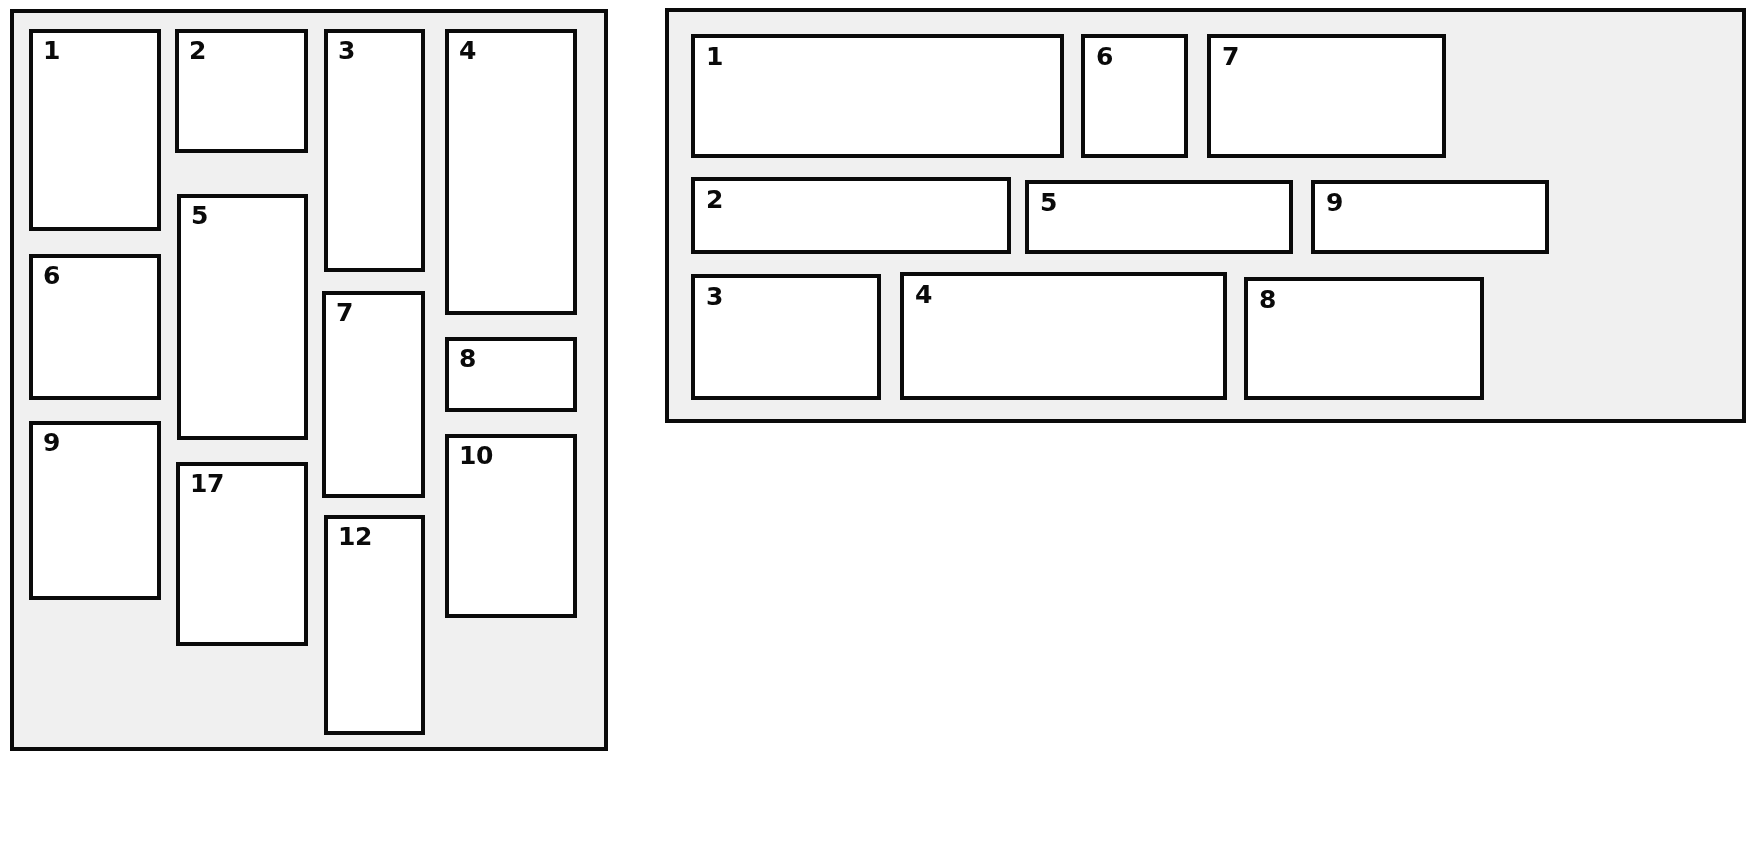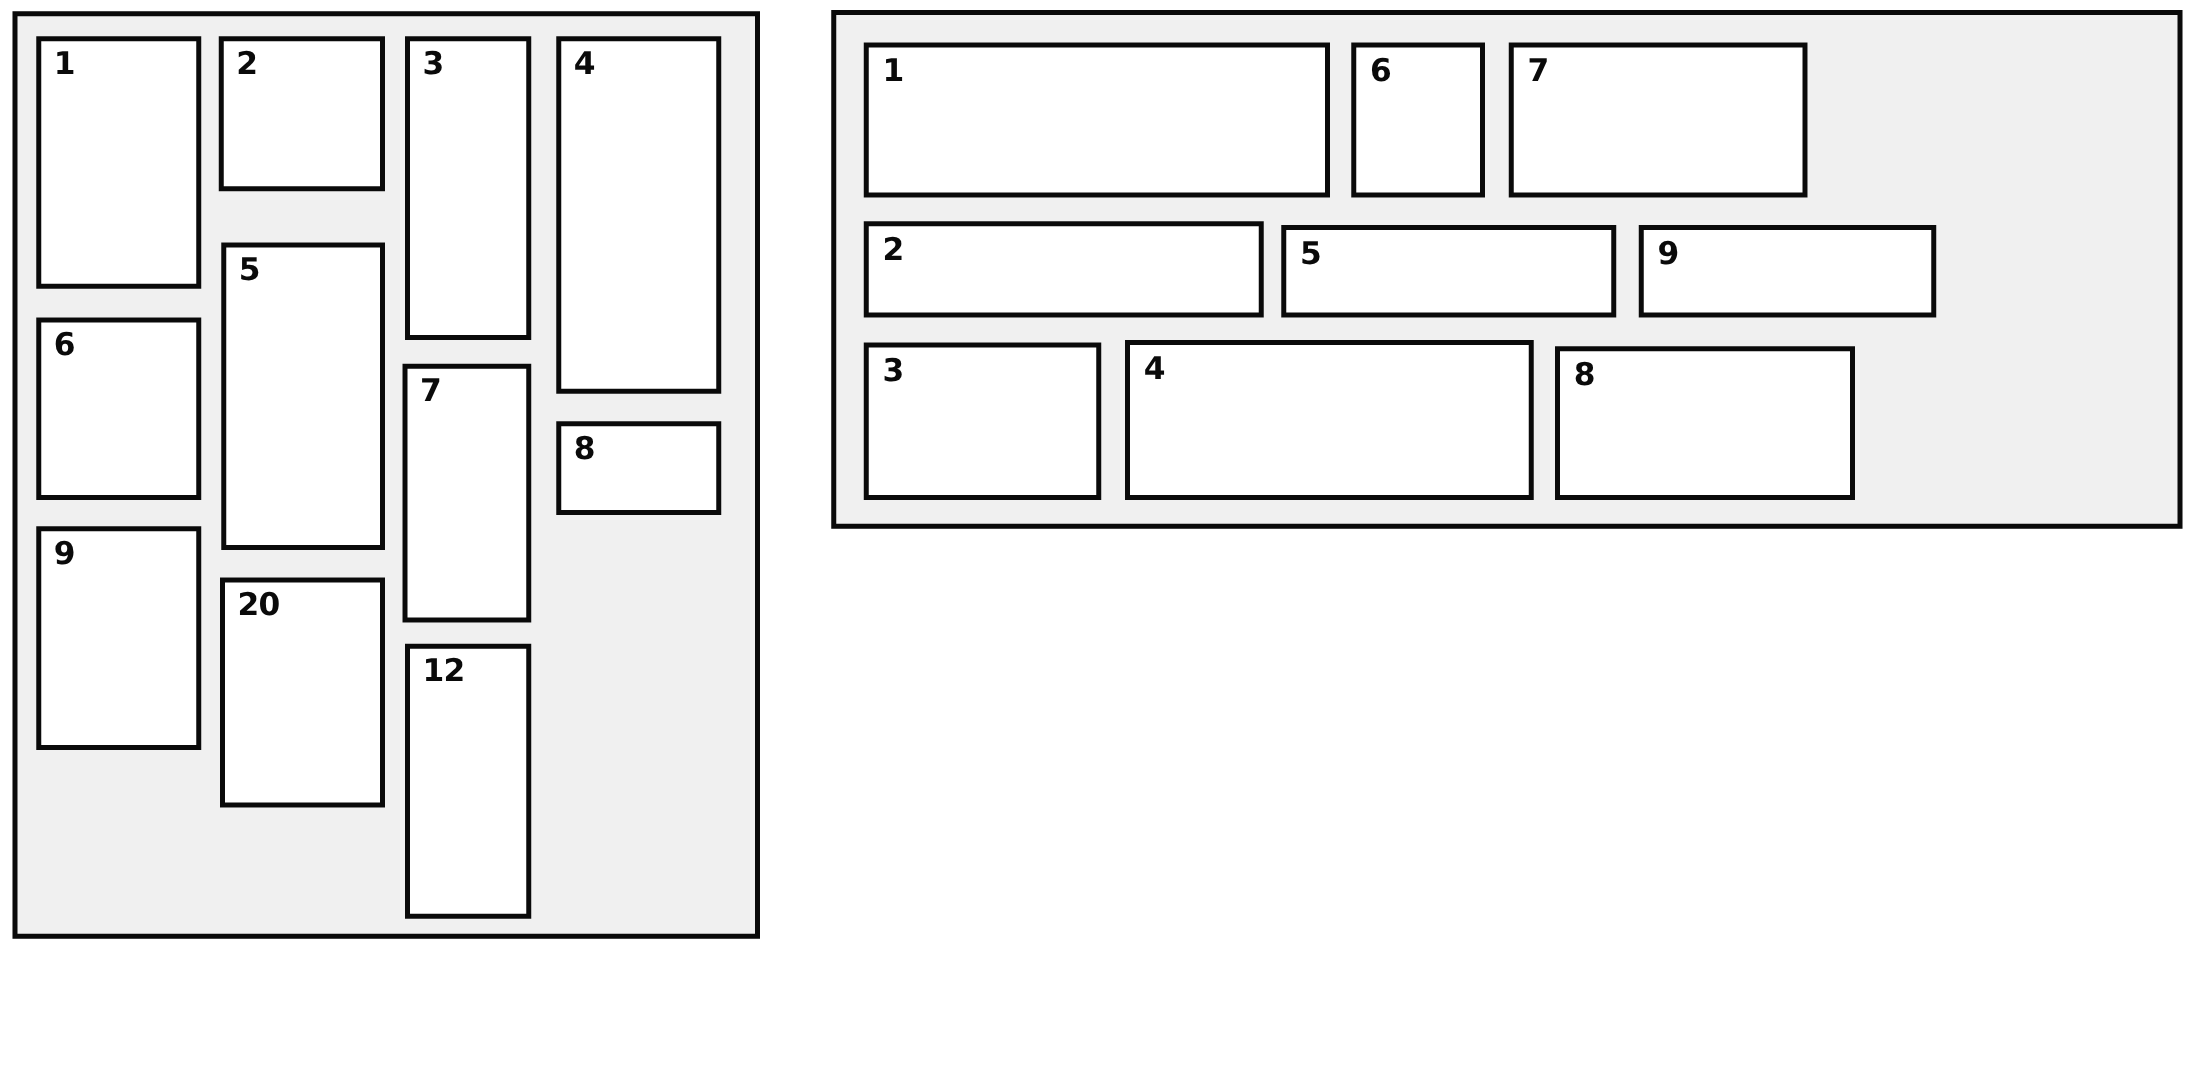--- a/index.html
+++ b/index.html
@@ -82,22 +82,25 @@
     </div>
   <div class="box" style="left:308px; top:278px; width:103px; height:207px;">
       <span class="box-label">7</span>
     </div>
   <div class="box" style="left:431px; top:324px; width:132px; height:75px;">
       <span class="box-label">8</span>
     </div>
   <div class="box" style="left:15px;  top:408px; width:132px; height:179px;">
       <span class="box-label">9</span>
     </div>
+  <div class="box" style="left:431px; top:421px; width:132px; height:184px;">
+      <span class="box-label">10</span>
+    </div>
   <div class="box" style="left:162px; top:449px; width:132px; height:184px;">
-      <span class="box-label">20</span>
+      <span class="box-label">17</span>
     </div>
   <div class="box" style="left:310px; top:502px; width:101px; height:220px;">
       <span class="box-label">12</span>
     </div>
 </div>
 
 <div class="panel" id="panel-right">
   <div class="box" style="left:22px;  top:22px;  width:373px; height:124px;">
       <span class="box-label">1</span>
     </div>

